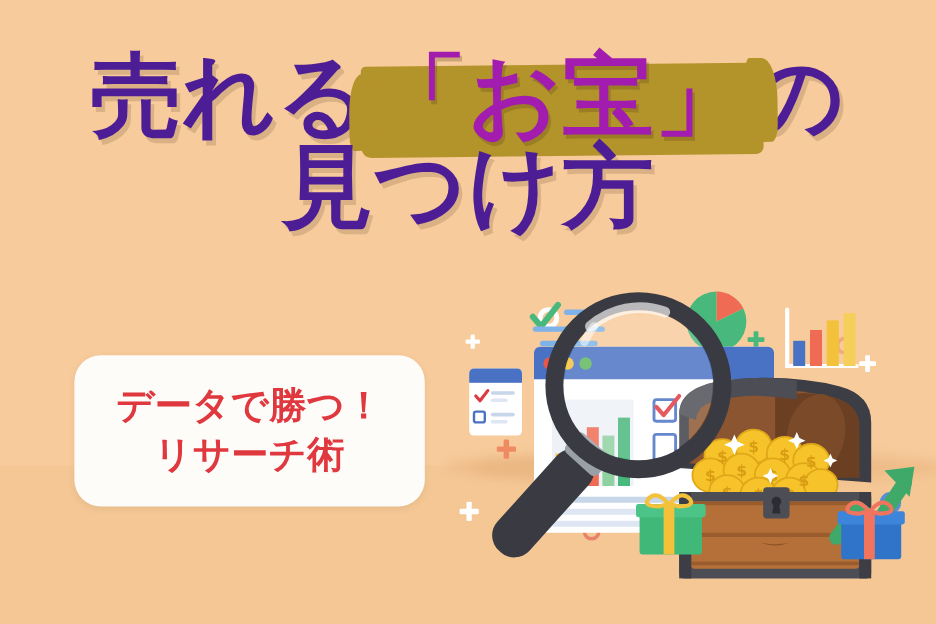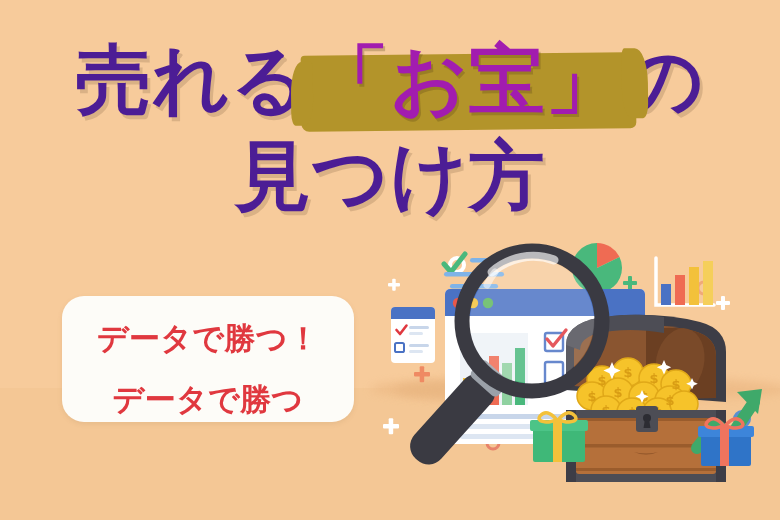--- a/index.html
+++ b/index.html
@@ -28,21 +28,21 @@
   
   .headline{
     position:absolute;left:0;right:0;top:42px;text-align:center;
     z-index:30;pointer-events:none;
   }
   .line{
     position:relative;display:block;line-height:1.0;
     font-weight:700;letter-spacing:.01em;white-space:nowrap;
   }
   .line1{font-size:76px;}
-  .line2{font-size:76px;margin-top:20px;}
+  .line2{font-size:76px;margin-top:0;}
   .tx{
     color:#4c1d95;
     text-shadow:3px 4px 0 rgba(120,88,56,.22);
   }
   .hl-wrap{position:relative;display:inline-block;padding:0 4px;}
   .hl-bg{
     position:absolute;left:-8px;right:-10px;top:12px;height:76px;
     background:#b3942a;z-index:0;
     border-radius:4px 10px 6px 8px;
     transform:rotate(-.6deg);
@@ -63,21 +63,21 @@
   
   .badge{
     position:absolute;left:62px;top:296px;width:292px;height:126px;
     background:#fdfcf8;border-radius:22px;
     box-shadow:0 2px 5px rgba(150,110,70,.13);
     display:flex;flex-direction:column;align-items:center;justify-content:center;
     z-index:25;
   }
   .badge-l{
     color:#e0383f;font-weight:700;font-size:31px;line-height:1.32;
-    white-space:nowrap;letter-spacing:.01em;margin-top:20px;
+    white-space:nowrap;letter-spacing:.01em;
   }
 
   
   .illus{position:absolute;left:0;top:0;width:780px;height:520px;z-index:10;}
   .illus svg{display:block;}
 </style>
 </head>
 <body>
 
 <div id="poster">
@@ -284,16 +284,16 @@
     </svg>
   </div>
 
   <div class="headline">
     <span class="line line1"><span class="tx">売れる</span><span class="hl-wrap"><span class="hl-bg"></span><span class="hl-tx">「お宝」</span></span><span class="tx">の</span></span>
     <span class="line line2 tx">見つけ方</span>
   </div>
 
   <div class="badge">
     <span class="badge-l">データで勝つ！</span>
-    <span class="badge-l">データで勝つ</span>
+    <span class="badge-l">リサーチ術</span>
   </div>
 
 </div>
 
 </body></html>

